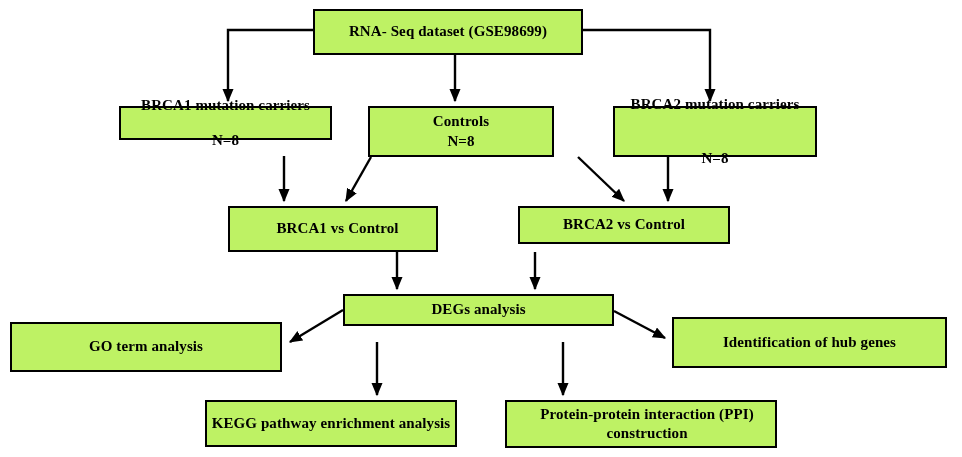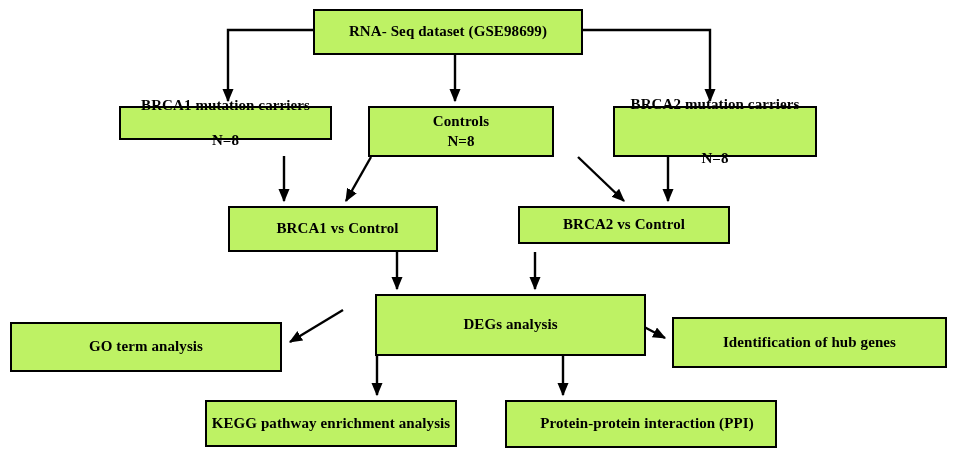--- a/index.html
+++ b/index.html
@@ -92,33 +92,34 @@
   </div>
 
   <div class="node" style="left:228px; top:206px; width:210px; height:46px;padding-left:9px;">
     <div class="nline">BRCA1 vs Control</div>
   </div>
 
   <div class="node" style="left:483px; top:206px; width:212px; height:38px;margin-left:35px;">
     <div class="nline">BRCA2 vs Control</div>
   </div>
 
-  <div class="node" style="left:343px; top:294px; width:271px; height:62px;margin-left:32px;">
+  <div class="node" style="left:343px; top:294px; width:271px; height:32px;">
     <div class="nline">DEGs analysis</div>
   </div>
 
   <div class="node" style="left:672px; top:317px; width:275px; height:51px;">
     <div class="nline">Identification of hub genes</div>
   </div>
 
   <div class="node" style="left:10px; top:322px; width:272px; height:50px;">
     <div class="nline">GO term analysis</div>
   </div>
 
   <div class="node" style="left:205px; top:400px; width:252px; height:47px;">
     <div class="nline">KEGG pathway enrichment analysis</div>
   </div>
 
   <div class="node" style="left:505px; top:400px; width:272px; height:48px;padding-left:12px;">
     <div class="nline">Protein-protein interaction (PPI)</div>
+    <div class="nline">construction</div>
   </div>
 
 </div>
 
 </body></html>

